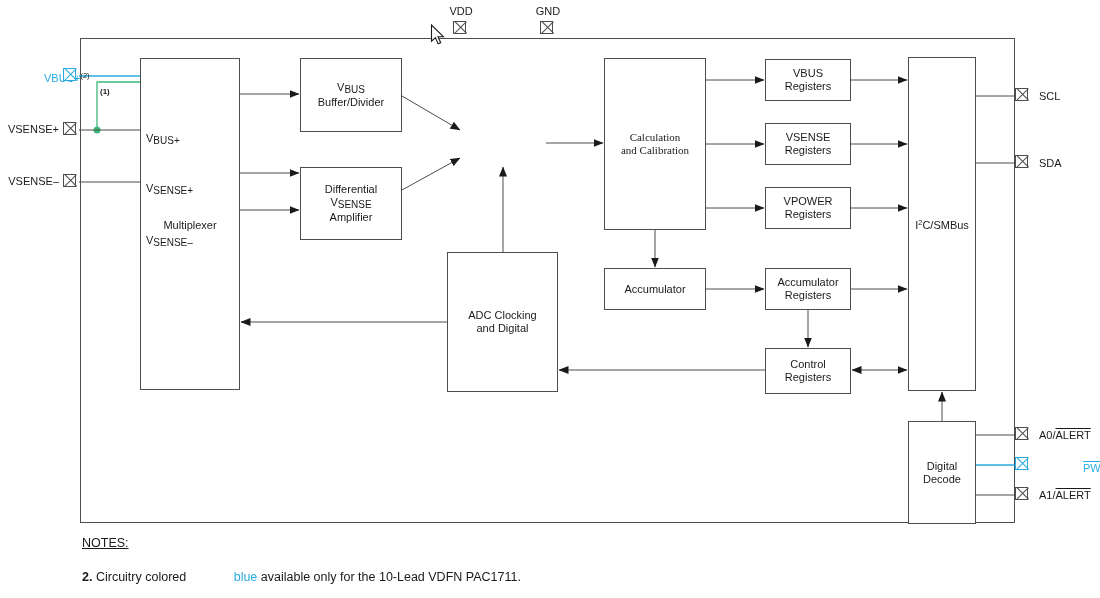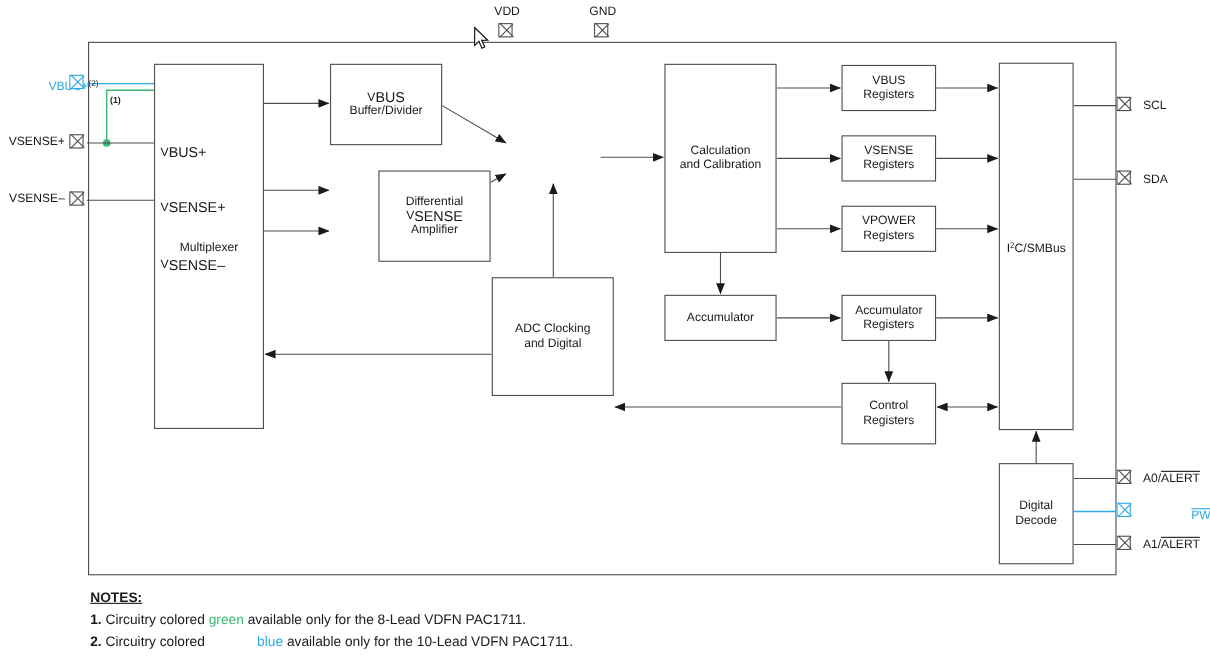--- a/index.html
+++ b/index.html
@@ -10,21 +10,21 @@
   }
   *{box-sizing:border-box;margin:0;padding:0;}
   body{background:#fff;font-family:"Liberation Sans","DejaVu Sans",sans-serif;color:var(--ink);}
   .stage{position:relative;width:1100px;height:598px;background:#fff;overflow:hidden;}
   .wires{position:absolute;left:0;top:0;z-index:1;}
   .box{position:absolute;border:1px solid var(--line);background:#fff;z-index:2;
        display:flex;flex-direction:column;align-items:center;justify-content:center;
        text-align:center;font-size:11px;line-height:13px;color:var(--ink);}
   .outer{position:absolute;left:80px;top:38px;width:935px;height:485px;
          border:1px solid var(--line);z-index:0;background:#fff;}
-  .sb{font-size:13px;vertical-align:-1.5px;}
+  .sb{font-size:10px;vertical-align:-1.5px;}
   .sp{font-size:7.5px;vertical-align:4px;color:var(--ink);}
   .ov{text-decoration:overline;}
   .blue-t{color:var(--blue);padding-left:44px;}
   .green-t{color:var(--green);}
   
   .mux-label{position:absolute;left:0;top:160px;width:100%;}
   .mux-in{position:absolute;left:5px;text-align:left;}
   
   .pin{position:absolute;width:13px;height:13px;border:1.5px solid var(--line);
        background:#fff;z-index:3;}
@@ -33,21 +33,21 @@
   .pin::before{transform:rotate(45deg);}
   .pin::after{transform:rotate(-45deg);}
   .pin.bluepin{border-color:var(--blue);}
   .pin.bluepin::before,.pin.bluepin::after{background:var(--blue);}
   .plabel{position:absolute;font-size:11px;line-height:13px;z-index:3;white-space:nowrap;}
   .r{text-align:right;}
   .noteref{position:absolute;font-size:8px;font-weight:bold;z-index:3;}
   .cursor{position:absolute;z-index:5;}
   
   .notes{position:absolute;left:82px;top:536px;z-index:3;font-size:12.5px;line-height:15px;}
-  .notes-heading{font-weight:bold;text-decoration:underline;margin-bottom:5px;}
+  .notes-heading{font-weight:normal;text-decoration:underline;margin-bottom:19px;}
   .note-line{margin-bottom:5px;white-space:pre;}
   .note-line b{font-weight:bold;}
 </style>
 </head>
 <body>
 
 <div class="stage">
 
   <div class="outer"></div>
 
@@ -104,28 +104,28 @@
     <div class="mux-in" style="top:73px;"><span>V</span><span class="sb">BUS+</span></div>
     <div class="mux-in" style="top:123px;"><span>V</span><span class="sb">SENSE+</span></div>
     <div class="mux-in" style="top:175px;"><span>V</span><span class="sb">SENSE–</span></div>
   </div>
 
   <div class="box" style="left:300px;top:58px;width:102px;height:74px;">
     <div><span>V</span><span class="sb">BUS</span></div>
     <div>Buffer/Divider</div>
   </div>
 
-  <div class="box" style="left:300px;top:155px;width:102px;height:83px;margin-left:44px;">
+  <div class="box" style="left:300px;top:167px;width:102px;height:73px;">
     <div>Differential</div>
     <div><span>V</span><span class="sb">SENSE</span></div>
     <div>Amplifier</div>
   </div>
 
 
-  <div class="box" style="left:604px;top:58px;width:102px;height:172px;">
+  <div class="box" style="left:604px;top:58px;width:102px;height:172px;font-family:Liberation Serif, serif;">
     <div>Calculation</div>
     <div>and Calibration</div>
   </div>
 
   <div class="box" style="left:765px;top:59px;width:86px;height:42px;">
     <div>VBUS</div>
     <div>Registers</div>
   </div>
 
   <div class="box" style="left:765px;top:123px;width:86px;height:42px;">
@@ -140,35 +140,35 @@
 
   <div class="box" style="left:604px;top:268px;width:102px;height:42px;">
     <div>Accumulator</div>
   </div>
 
   <div class="box" style="left:765px;top:268px;width:86px;height:42px;">
     <div>Accumulator</div>
     <div>Registers</div>
   </div>
 
-  <div class="box" style="left:765px;top:348px;width:86px;height:56px;">
+  <div class="box" style="left:765px;top:348px;width:86px;height:46px;">
     <div>Control</div>
     <div>Registers</div>
   </div>
 
-  <div class="box" style="left:447px;top:252px;width:111px;height:108px;">
+  <div class="box" style="left:447px;top:252px;width:111px;height:140px;">
     <div>ADC Clocking</div>
     <div>and Digital</div>
   </div>
 
   <div class="box" style="left:908px;top:57px;width:68px;height:334px;">
     <div><span>I</span><span class="sp">2</span><span>C/SMBus</span></div>
   </div>
 
-  <div class="box" style="left:908px;top:421px;width:68px;height:92px;">
+  <div class="box" style="left:908px;top:421px;width:68px;height:103px;">
     <div>Digital</div>
     <div>Decode</div>
   </div>
 
   <div class="plabel" style="left:443px;top:5px;width:36px;text-align:center;">VDD</div>
   <div class="pin" style="left:453px;top:21px;"></div>
   <div class="plabel" style="left:530px;top:5px;width:36px;text-align:center;">GND</div>
   <div class="pin" style="left:540px;top:21px;"></div>
 
   <div class="plabel r blue-t" style="left:0px;top:69px;width:59px;"><span>VBUS+</span><span class="sp">(2)</span></div>
@@ -195,17 +195,16 @@
 
   <div class="pin" style="left:1015px;top:487px;"></div>
   <div class="plabel" style="left:1039px;top:489px;"><span>A1/</span><span class="ov">ALERT</span></div>
 
   <svg class="cursor" style="left:430px;top:24px;" width="16" height="22" viewBox="0 0 16 22">
     <path d="M1.5,1 L1.5,17.2 L5.4,13.6 L8.1,19.8 L10.7,18.7 L8,12.7 L13.4,12.6 Z" fill="#ffffff" stroke="#1a1a1a" stroke-width="1.1" stroke-linejoin="miter"></path>
   </svg>
 
   <div class="notes">
     <div class="notes-heading">NOTES:</div>
-    <div class="note-line"><b>1.</b><span> Circuitry colored </span><span class="green-t">green</span><span> available only for the 8-Lead VDFN PAC1711.</span></div>
     <div class="note-line"><b>2.</b><span> Circuitry colored </span><span class="blue-t">blue</span><span> available only for the 10-Lead VDFN PAC1711.</span></div>
   </div>
 
 </div>
 
 </body></html>

